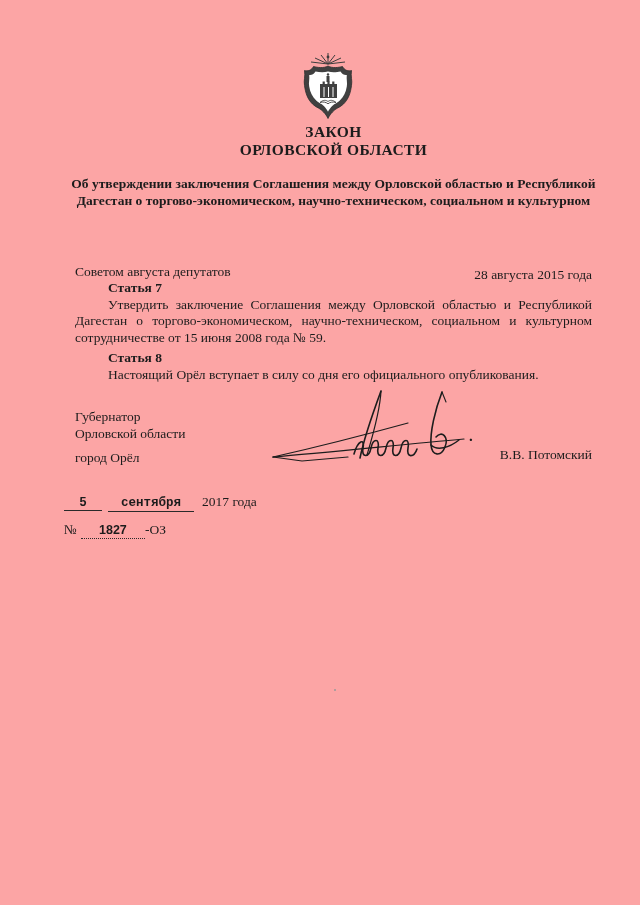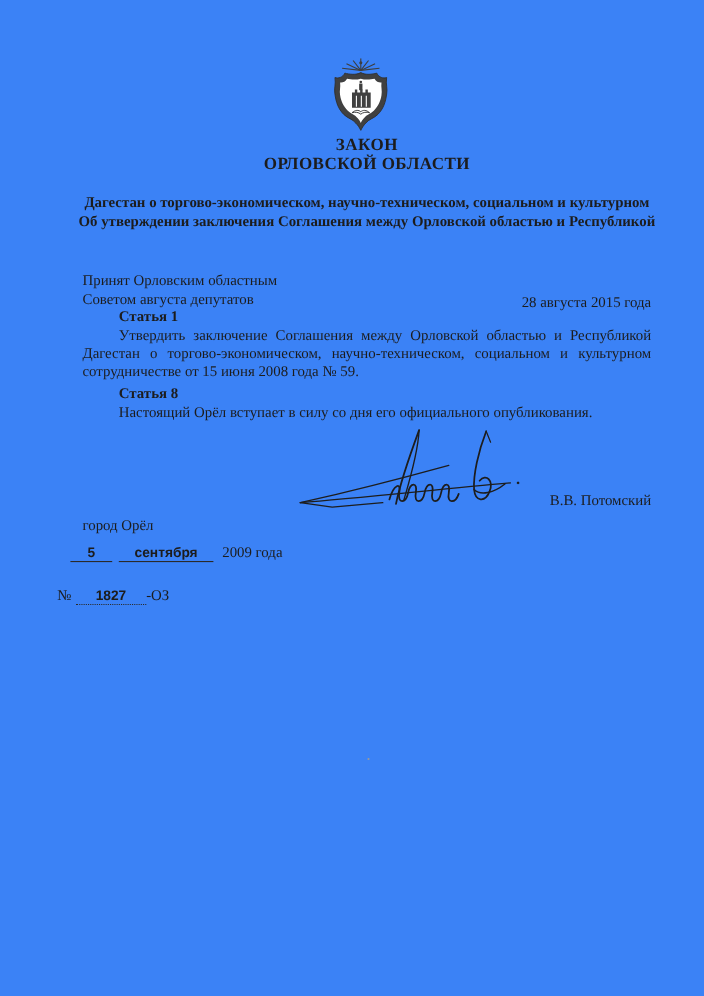--- a/index.html
+++ b/index.html
@@ -1,21 +1,21 @@
 <!DOCTYPE html>
 <html><head>
 <meta charset="utf-8">
 <style>
   * { box-sizing: border-box; }
   html, body { margin: 0; padding: 0; background: #ffffff; }
   .page {
     position: relative;
     width: 640px;
     height: 905px;
-    background: #3b82f6;
+    background: #fca5a5;
     font-family: "Liberation Serif", serif;
     color: #1c1c1c;
     font-size: 13.5px;
     overflow: hidden;
     padding-left: 15px;
   }
   .emblem { position: absolute; top: 53px; left: 299px; width: 58px; height: 67px; }
   .law-header {
     position: absolute; top: 123px; left: 75px; width: 517px;
     text-align: center; font-weight: bold; font-size: 15.5px; line-height: 18px;
@@ -37,31 +37,31 @@
   }
   .article-heading { font-weight: bold; padding-left: 33px; }
   .article-text {
     margin: 0; text-align: justify; text-indent: 33px;
   }
   .article-heading.second { margin-top: 4px; }
   .gov-lines { position: absolute; top: 408px; left: 75px; line-height: 17px; }
   .signature-svg { position: absolute; top: 388px; left: 268px; width: 212px; height: 78px; }
   .signature-period { position: absolute; top: 428px; left: 469px; font-size: 15px; font-weight: bold; }
   .signer-name { position: absolute; top: 425px; left: 75px; width: 517px; text-align: right; margin-top: 22px; }
-  .place-line { position: absolute; top: 470px; left: 75px; }
+  .place-line { position: absolute; top: 450px; left: 75px; }
   .fill-font { font-family: "Liberation Sans", sans-serif; font-weight: bold; font-size: 12.5px; }
   .date-line { position: absolute; top: 494px; left: 64px; }
   .fill-slot {
     display: inline-block; text-align: center;
     border-bottom: 1.4px solid #2a2a2a; padding-bottom: 1px;
     vertical-align: baseline;
   }
   .slot-day { width: 38px; margin-right: 6px; }
-  .slot-month { width: 86px; margin-right: 8px; }
-  .number-line { position: absolute; top: 522px; left: 52px; margin-top: 11px; }
+  .slot-month { width: 86px; margin-right: 8px; font-family: Liberation Mono, monospace; }
+  .number-line { position: absolute; top: 522px; left: 64px; }
   .slot-number { width: 64px; border-bottom: 1.6px dotted #2a2a2a; margin-left: 4px; }
   .speck { position: absolute; top: 689px; left: 334px; width: 2px; height: 2px; background: #9a9a9a; border-radius: 50%; }
 </style>
 </head>
 <body>
 
 <div class="page">
 
   <svg class="emblem" viewBox="0 0 58 67" xmlns="http://www.w3.org/2000/svg">
     <g stroke="#3d3d3d" stroke-width="1" fill="none">
@@ -114,39 +114,42 @@
       C 34 48.6, 31 49, 29 50.8
       C 27 49, 24 48.6, 21 49.5 Z"></path>
   </svg>
 
   <div class="law-header">
     <div>ЗАКОН</div>
     <div>ОРЛОВСКОЙ ОБЛАСТИ</div>
   </div>
 
   <div class="doc-title">
+    <div>Об утверждении заключения Соглашения между Орловской областью и Республикой</div>
     <div>Дагестан о торгово-экономическом, научно-техническом, социальном и культурном</div>
-    <div>Об утверждении заключения Соглашения между Орловской областью и Республикой</div>
   </div>
 
   <div class="adopted">
     <div class="left">
-      <div>Принят Орловским областным</div>
       <div>Советом августа депутатов</div>
     </div>
     <div class="right">28 августа 2015 года</div>
   </div>
 
   <div class="articles">
-    <div class="article-heading">Статья 1</div>
+    <div class="article-heading">Статья 7</div>
     <p class="article-text">Утвердить заключение Соглашения между Орловской областью и Республикой Дагестан о торгово-экономическом, научно-техническом, социальном и культурном сотрудничестве от 15 июня 2008 года № 59.</p>
     <div class="article-heading second">Статья 8</div>
     <p class="article-text">Настоящий Орёл вступает в силу со дня его официального опубликования.</p>
   </div>
 
+  <div class="gov-lines">
+    <div>Губернатор</div>
+    <div>Орловской области</div>
+  </div>
 
   <svg class="signature-svg" viewBox="0 0 212 78" xmlns="http://www.w3.org/2000/svg" fill="none" stroke="#1d1d1d" stroke-width="1.5" stroke-linecap="round">
     <path d="M5 69 C 45 60, 100 46, 140 35" stroke-width="1.2"></path>
     <path d="M5 69 C 55 65, 130 57, 196 51" stroke-width="1.2"></path>
     <path d="M5 69 L 34 73 L 80 69" stroke-width="1.2"></path>
     <path d="M113 3 C 106 22, 96 50, 92 70" stroke-width="1.6"></path>
     <path d="M113 3 C 112 24, 104 50, 99 67" stroke-width="1.2"></path>
     <path d="M86 66 C 90 52, 97 50, 95 60 C 93 70, 101 70, 103 60
              C 105 50, 112 50, 110 60 C 108 70, 116 70, 118 60
              C 120 50, 127 50, 125 60 C 123 70, 131 70, 133 60
@@ -156,21 +159,21 @@
     <path d="M163 57 C 169 63, 181 60, 191 52" stroke-width="1.4"></path>
     <path d="M174 4 L 178 14" stroke-width="1.1"></path>
   </svg>
   <span class="signature-period">.</span>
 
   <div class="signer-name">В.В. Потомский</div>
 
   <div class="place-line">город Орёл</div>
 
   <div class="date-line">
-    <span class="fill-slot slot-day fill-font">5</span><span class="fill-slot slot-month fill-font">сентября</span><span>2009 года</span>
+    <span class="fill-slot slot-day fill-font">5</span><span class="fill-slot slot-month fill-font">сентября</span><span>2017 года</span>
   </div>
 
   <div class="number-line">
     <span>№</span><span class="fill-slot slot-number fill-font">1827</span><span>-ОЗ</span>
   </div>
 
   <div class="speck"></div>
 
 </div>
 

